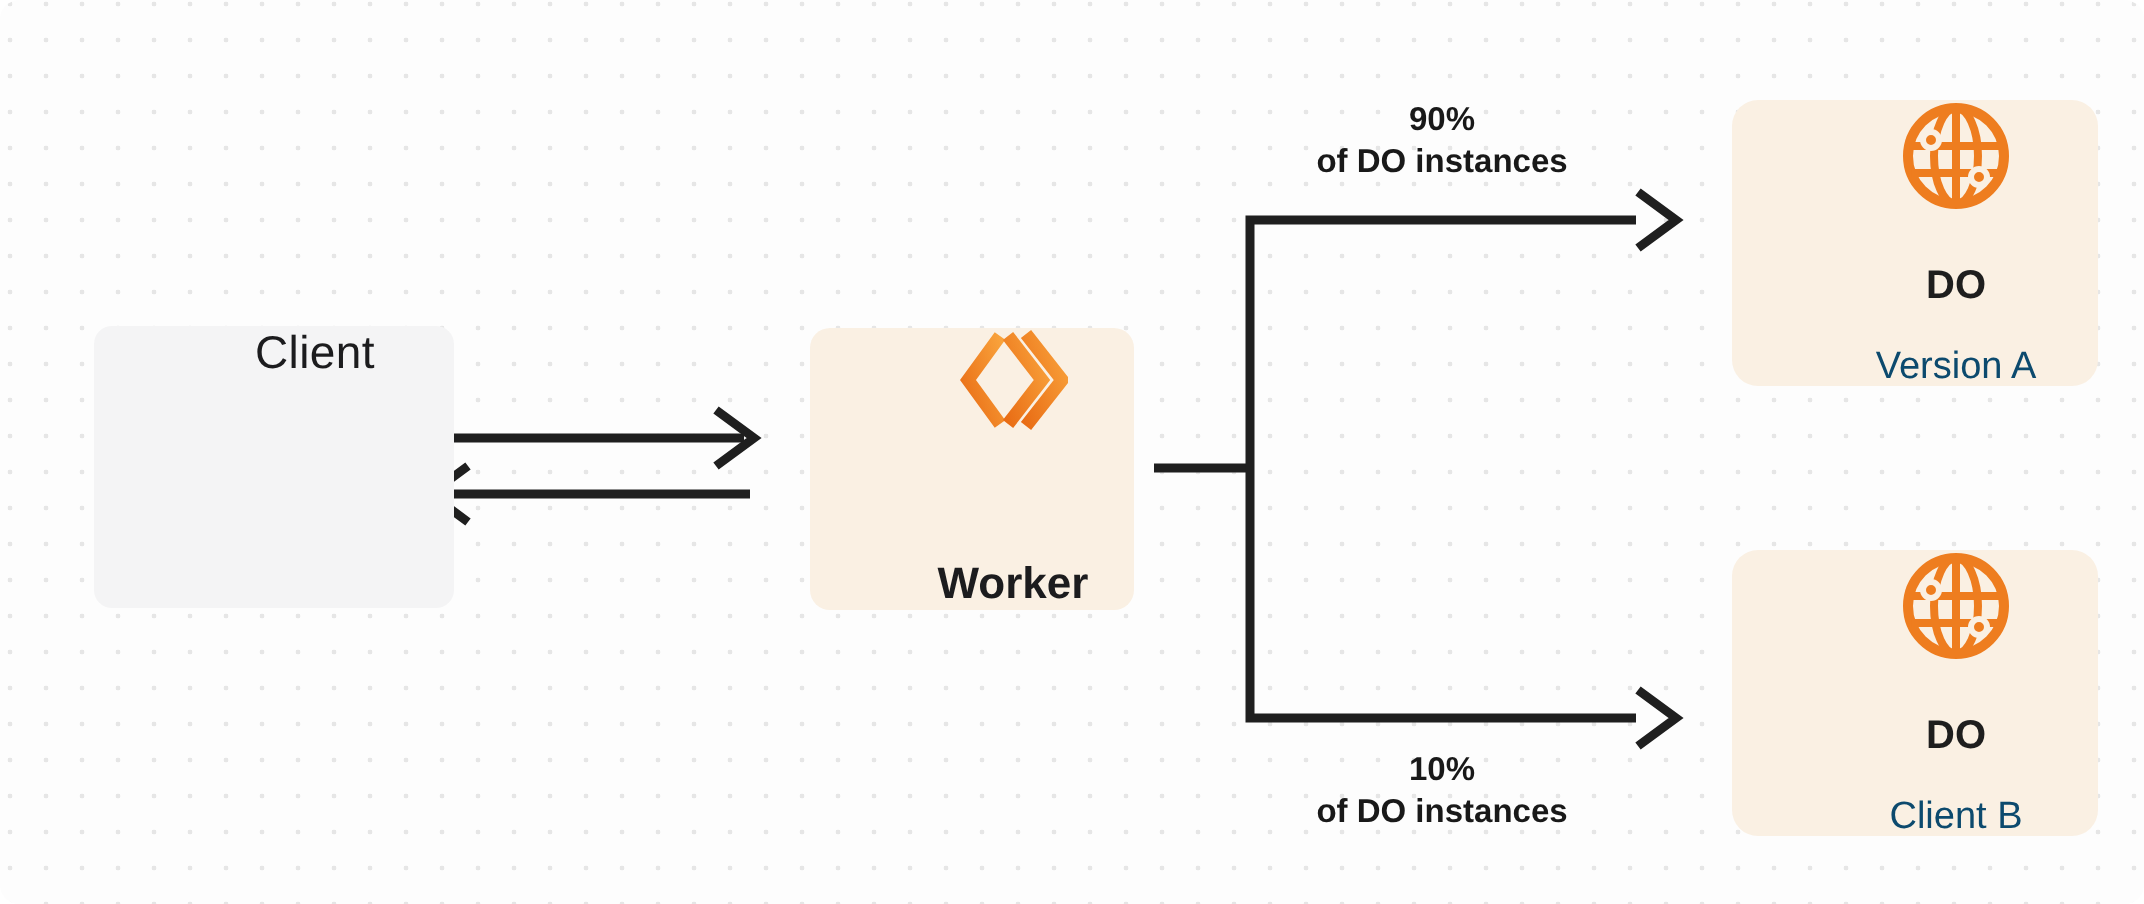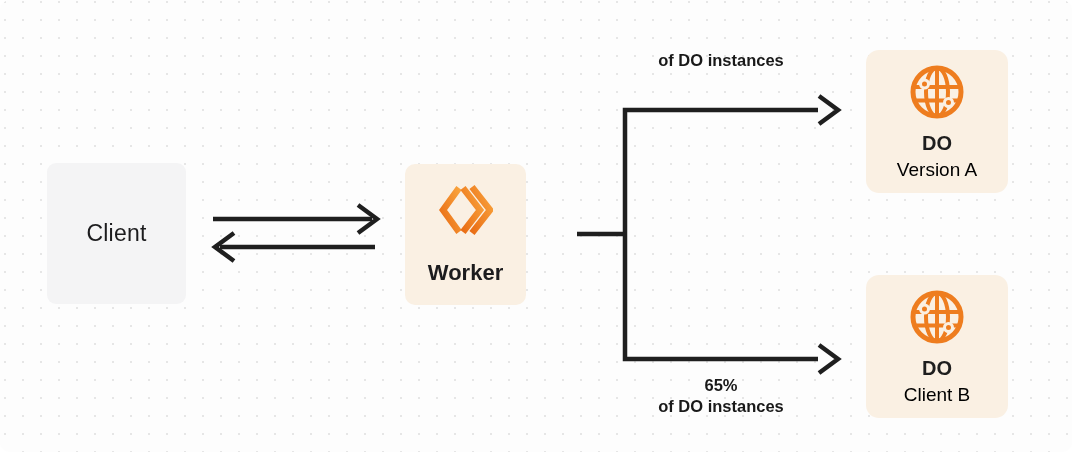--- a/index.html
+++ b/index.html
@@ -9,39 +9,39 @@
     background-color:#FDFDFD;
     background-image:radial-gradient(circle,#E6E6E6 1.15px,rgba(230,230,230,0) 1.3px);
     background-size:18px 18px;
     background-position:14px 11px;
     border-radius:10px;
     overflow:hidden;
     font-family:"Liberation Sans","DejaVu Sans",sans-serif;
     color:#1E1E1E;
   }
   #connectors{position:absolute;left:0;top:0;z-index:1;}
-  .node{position:absolute;display:flex;flex-direction:column;align-items:center;justify-content:center;z-index:2;}
+  .node{position:absolute;display:flex;flex-direction:column;align-items:center;justify-content:space-between;z-index:2;padding-left:41px;}
   .client-box{
     left:47px;top:163px;width:139px;height:141px;
     background:#F4F4F5;border-radius:9px;
   }
   .client-box .node-label{font-size:23px;font-weight:400;letter-spacing:.2px;color:#1C1C1E;}
   .worker-box{
     left:405px;top:164px;width:121px;height:141px;
     background:#FAF0E3;border-radius:10px;
   }
   .worker-box .node-label{font-size:22px;font-weight:700;margin-top:24px;color:#1C1C1E;}
   .do-box{
     left:866px;width:142px;height:143px;
     background:#FAF0E3;border-radius:13px;
   }
   .do-box.version-a{top:50px;}
   .do-box.version-b{top:275px;}
   .do-title{font-size:20px;font-weight:700;margin-top:13px;line-height:1;color:#1E1E1E;}
-  .do-subtitle{font-size:19px;font-weight:400;margin-top:7px;line-height:1;color:#000000;}
+  .do-subtitle{font-size:19px;font-weight:400;margin-top:7px;line-height:1;color:#0c4a6e;}
   .branch-label{
     position:absolute;left:571px;width:300px;
     text-align:center;z-index:2;
     font-size:16.5px;font-weight:700;line-height:21px;color:#191919;
   }
   .branch-label.top{top:50px;}
   .branch-label.bottom{top:375px;}
 </style>
 </head>
 <body>
@@ -81,25 +81,26 @@
         </linearGradient>
       </defs>
       <path d="M20 4 L4 26 L20 48" stroke="url(#wg)"></path>
       <path d="M24 4 L41 26 L24 48" stroke="url(#wg)"></path>
       <path d="M33 3 L51 26 L33 49" stroke="url(#wg)"></path>
     </svg>
     <span class="node-label">Worker</span>
   </div>
 
   <div class="branch-label top">
+    <div>90%</div>
     <div>of DO instances</div>
   </div>
 
   <div class="branch-label bottom">
-    <div>65%</div>
+    <div>10%</div>
     <div>of DO instances</div>
   </div>
 
   <div class="node do-box version-a">
     <svg width="56" height="56" viewBox="0 0 56 56" fill="none">
       <circle cx="28" cy="28" r="24" stroke="#EE7D1F" stroke-width="5"></circle>
       <ellipse cx="28" cy="28" rx="11" ry="24" stroke="#EE7D1F" stroke-width="4"></ellipse>
       <line x1="28" y1="4.5" x2="28" y2="51.5" stroke="#EE7D1F" stroke-width="4"></line>
       <line x1="4.8" y1="23" x2="51.2" y2="23" stroke="#EE7D1F" stroke-width="4"></line>
       <line x1="5.8" y1="36.5" x2="50.2" y2="36.5" stroke="#EE7D1F" stroke-width="4"></line>

